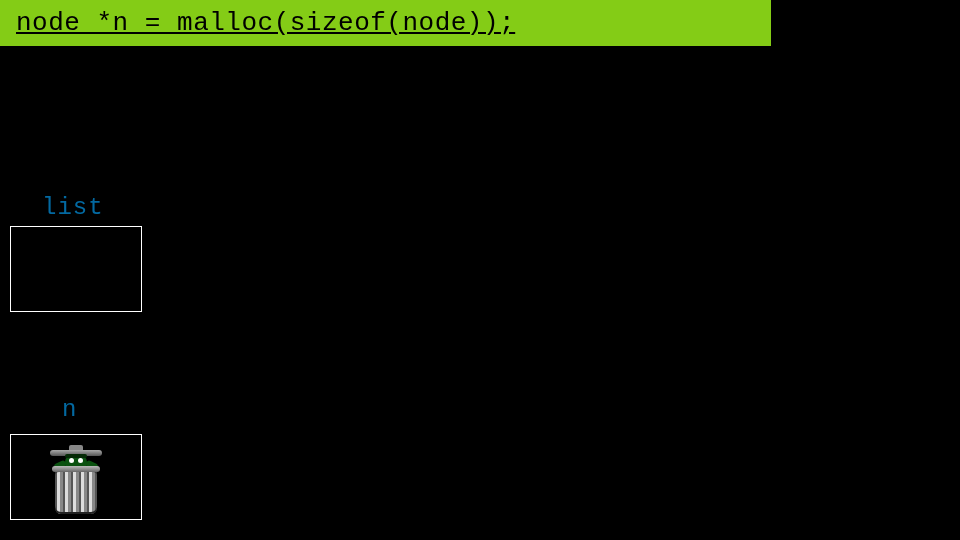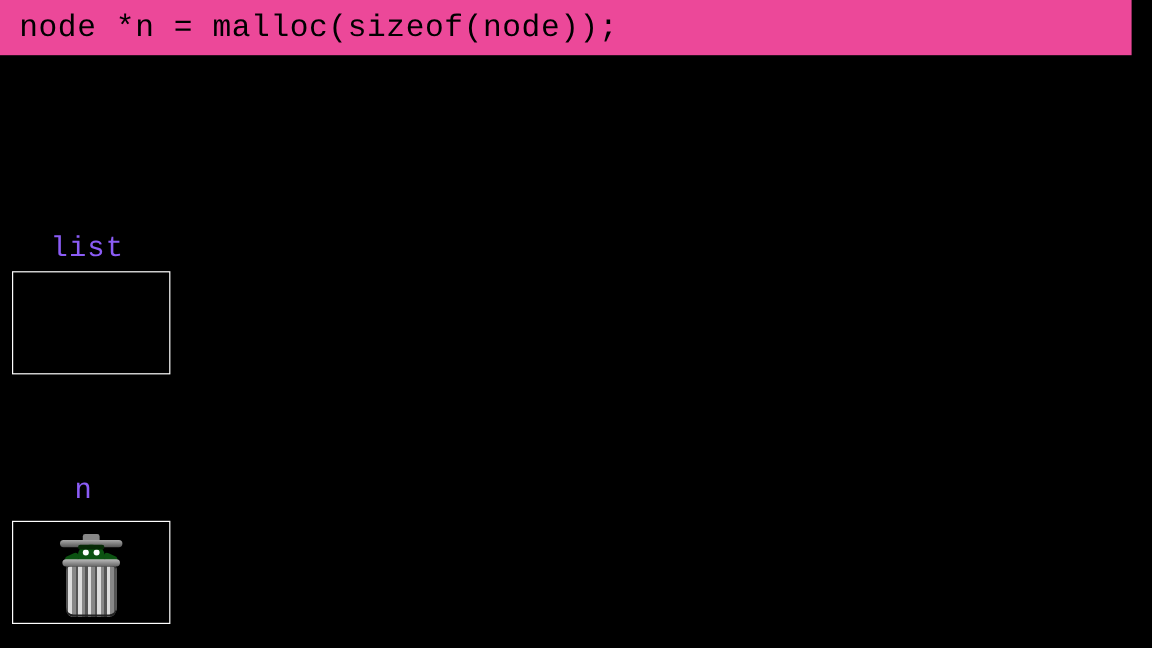--- a/index.html
+++ b/index.html
@@ -5,39 +5,40 @@
   html, body {
     margin: 0;
     padding: 0;
     width: 960px;
     height: 540px;
     background: #000;
     overflow: hidden;
     font-family: "Courier New", Courier, monospace;
   }
   .code-bar {
-    background: #ec4899;
+    background: #84cc16;
     color: #000;
-    width: 943px;
+    width: 771px;
     height: 46px;
     display: flex;
     align-items: center;
     padding-left: 16px;
     box-sizing: border-box;
     font-size: 26px;
     letter-spacing: 0.5px;
+    text-decoration: underline;
   }
   .slide-area {
     position: relative;
     width: 960px;
     height: 494px;
   }
   .label {
     position: absolute;
-    color: #8b5cf6;
+    color: #0369a1;
     font-size: 24px;
     letter-spacing: 1px;
   }
   .box {
     position: absolute;
     border: 1px solid #fff;
     background: #000;
     box-sizing: border-box;
   }
 

